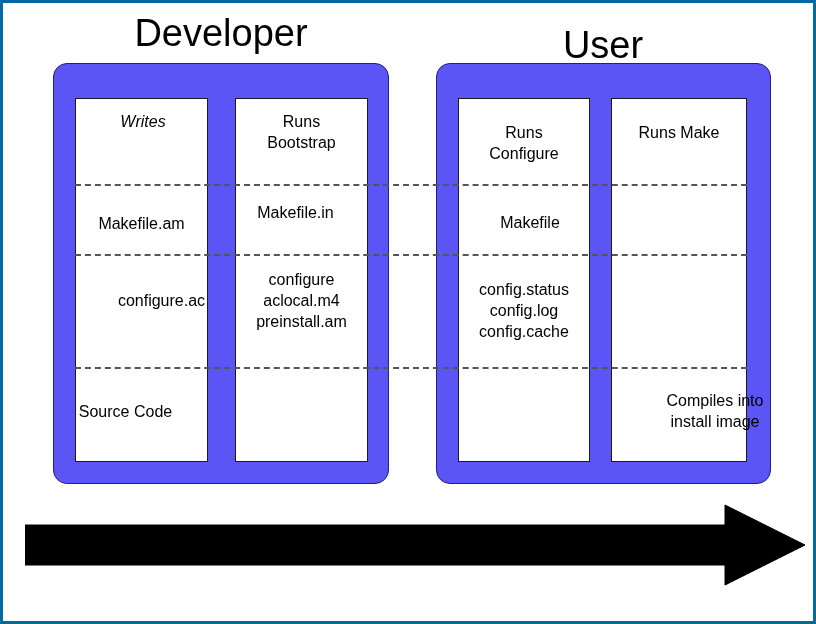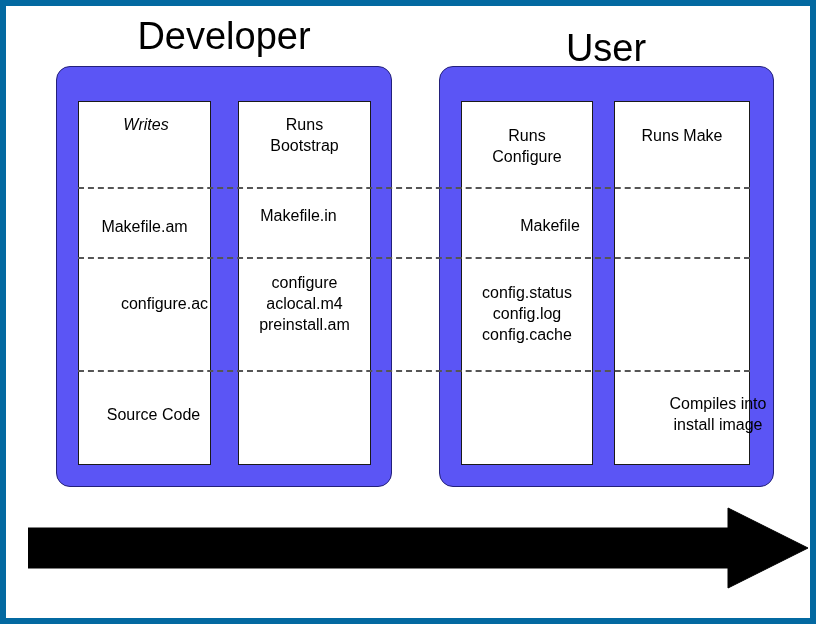--- a/index.html
+++ b/index.html
@@ -9,21 +9,21 @@
   }
   body {
     font-family: "Liberation Sans", sans-serif;
   }
   #canvas {
     position: relative;
     width: 816px;
     height: 624px;
     background: #ffffff;
     box-sizing: border-box;
-    border: 6px solid #0369a1;
+    border: 3px solid #0369a1;
     overflow: hidden;
   }
 
   
   .panel-title {
     position: absolute;
     text-align: center;
     color: #000000;
     font-size: 38px;
     line-height: 44px;
@@ -80,30 +80,30 @@
     font-size: 16px;
     line-height: 21px;
     white-space: pre-line;
     z-index: 6;
   }
 
   
   #txt-dev-writes-head { left: 72px; top: 108px; width: 136px; font-style: italic; }
   #txt-dev-makefileam  { left: 72px; top: 210px; width: 133px; }
   #txt-dev-configureac { left: 72px; top: 287px; width: 133px; margin-left: 20px; }
-  #txt-dev-source      { left: 81px; top: 398px; width: 133px; }
+  #txt-dev-source      { left: 56px; top: 398px; width: 133px; }
 
   
   #txt-dev-bootstrap-head { left: 232px; top: 108px; width: 133px; }
   #txt-dev-makefilein     { left: 232px; top: 199px; width: 121px; }
   #txt-dev-generated      { left: 232px; top: 266px; width: 133px; }
 
   
   #txt-user-configure-head { left: 455px; top: 119px; width: 132px; }
-  #txt-user-makefile       { left: 478px; top: 209px; width: 132px; }
+  #txt-user-makefile       { left: 461px; top: 209px; width: 132px; }
   #txt-user-configfiles    { left: 455px; top: 276px; width: 132px; }
 
   
   #txt-user-make-head { left: 608px; top: 119px; width: 136px; }
   #txt-user-compiles  { left: 608px; top: 387px; width: 136px; padding-left: 36px; }
 
   
   #flow-arrow {
     position: absolute;
     left: 22px;

